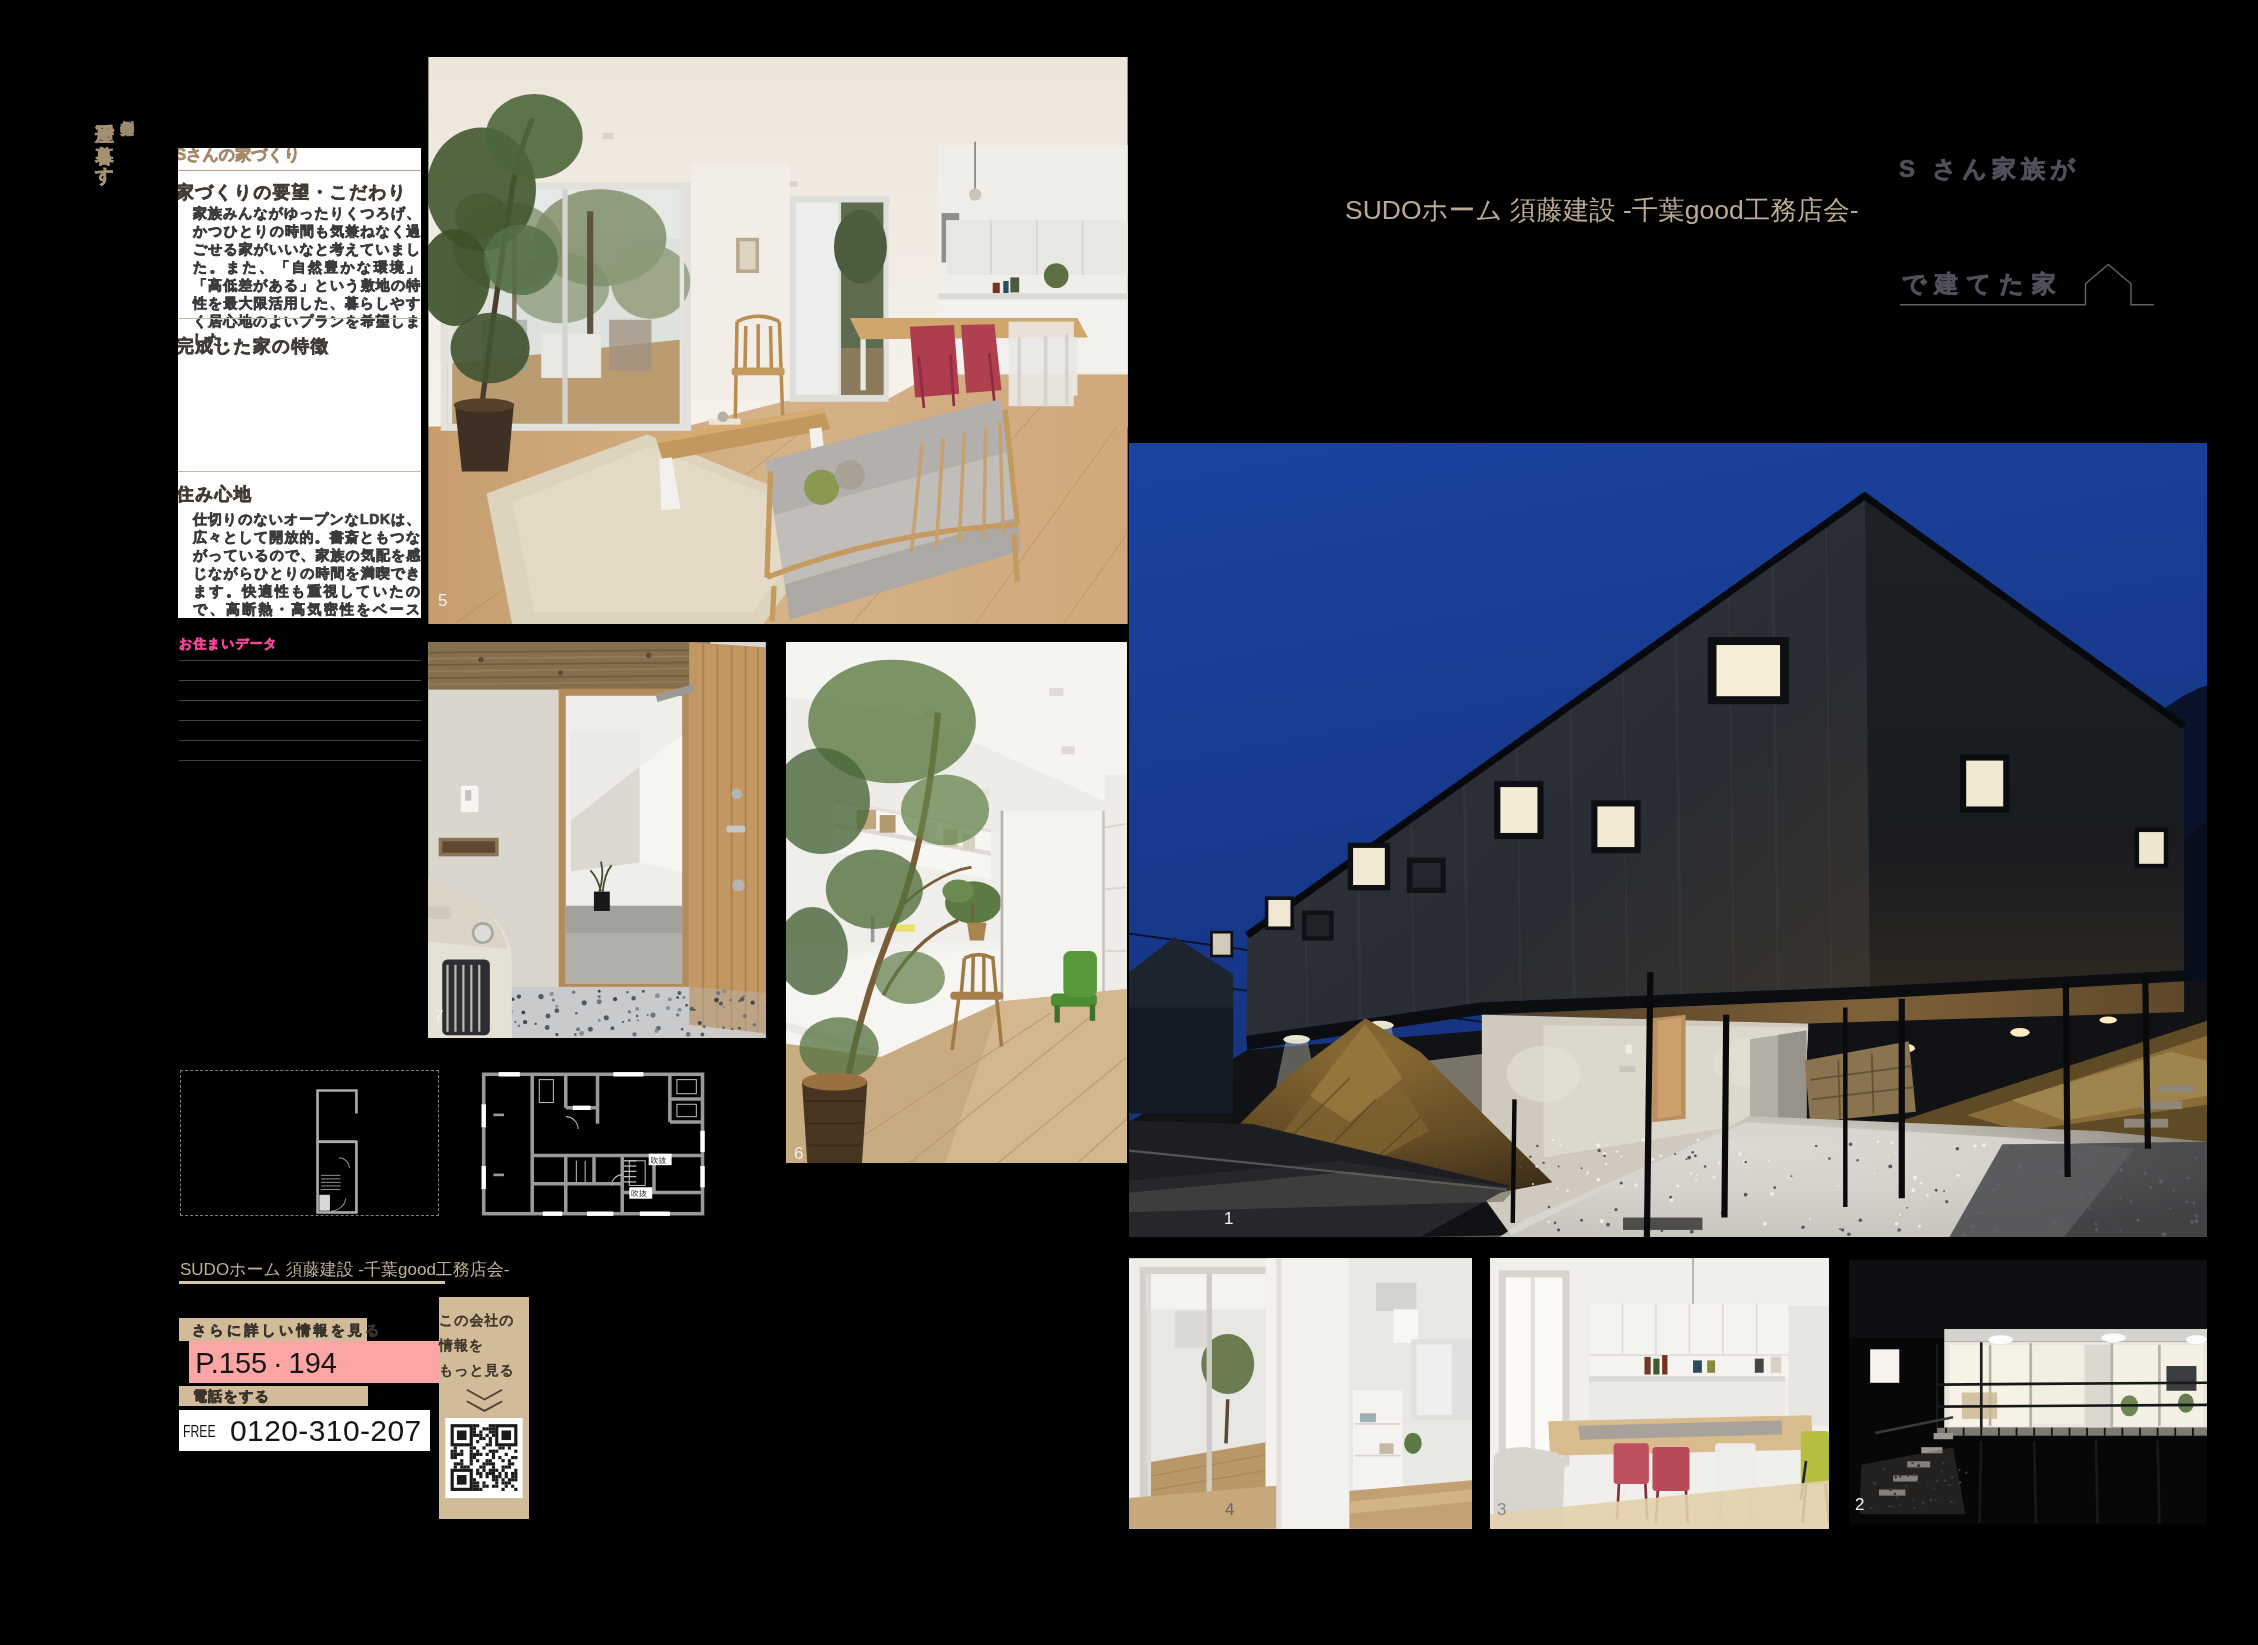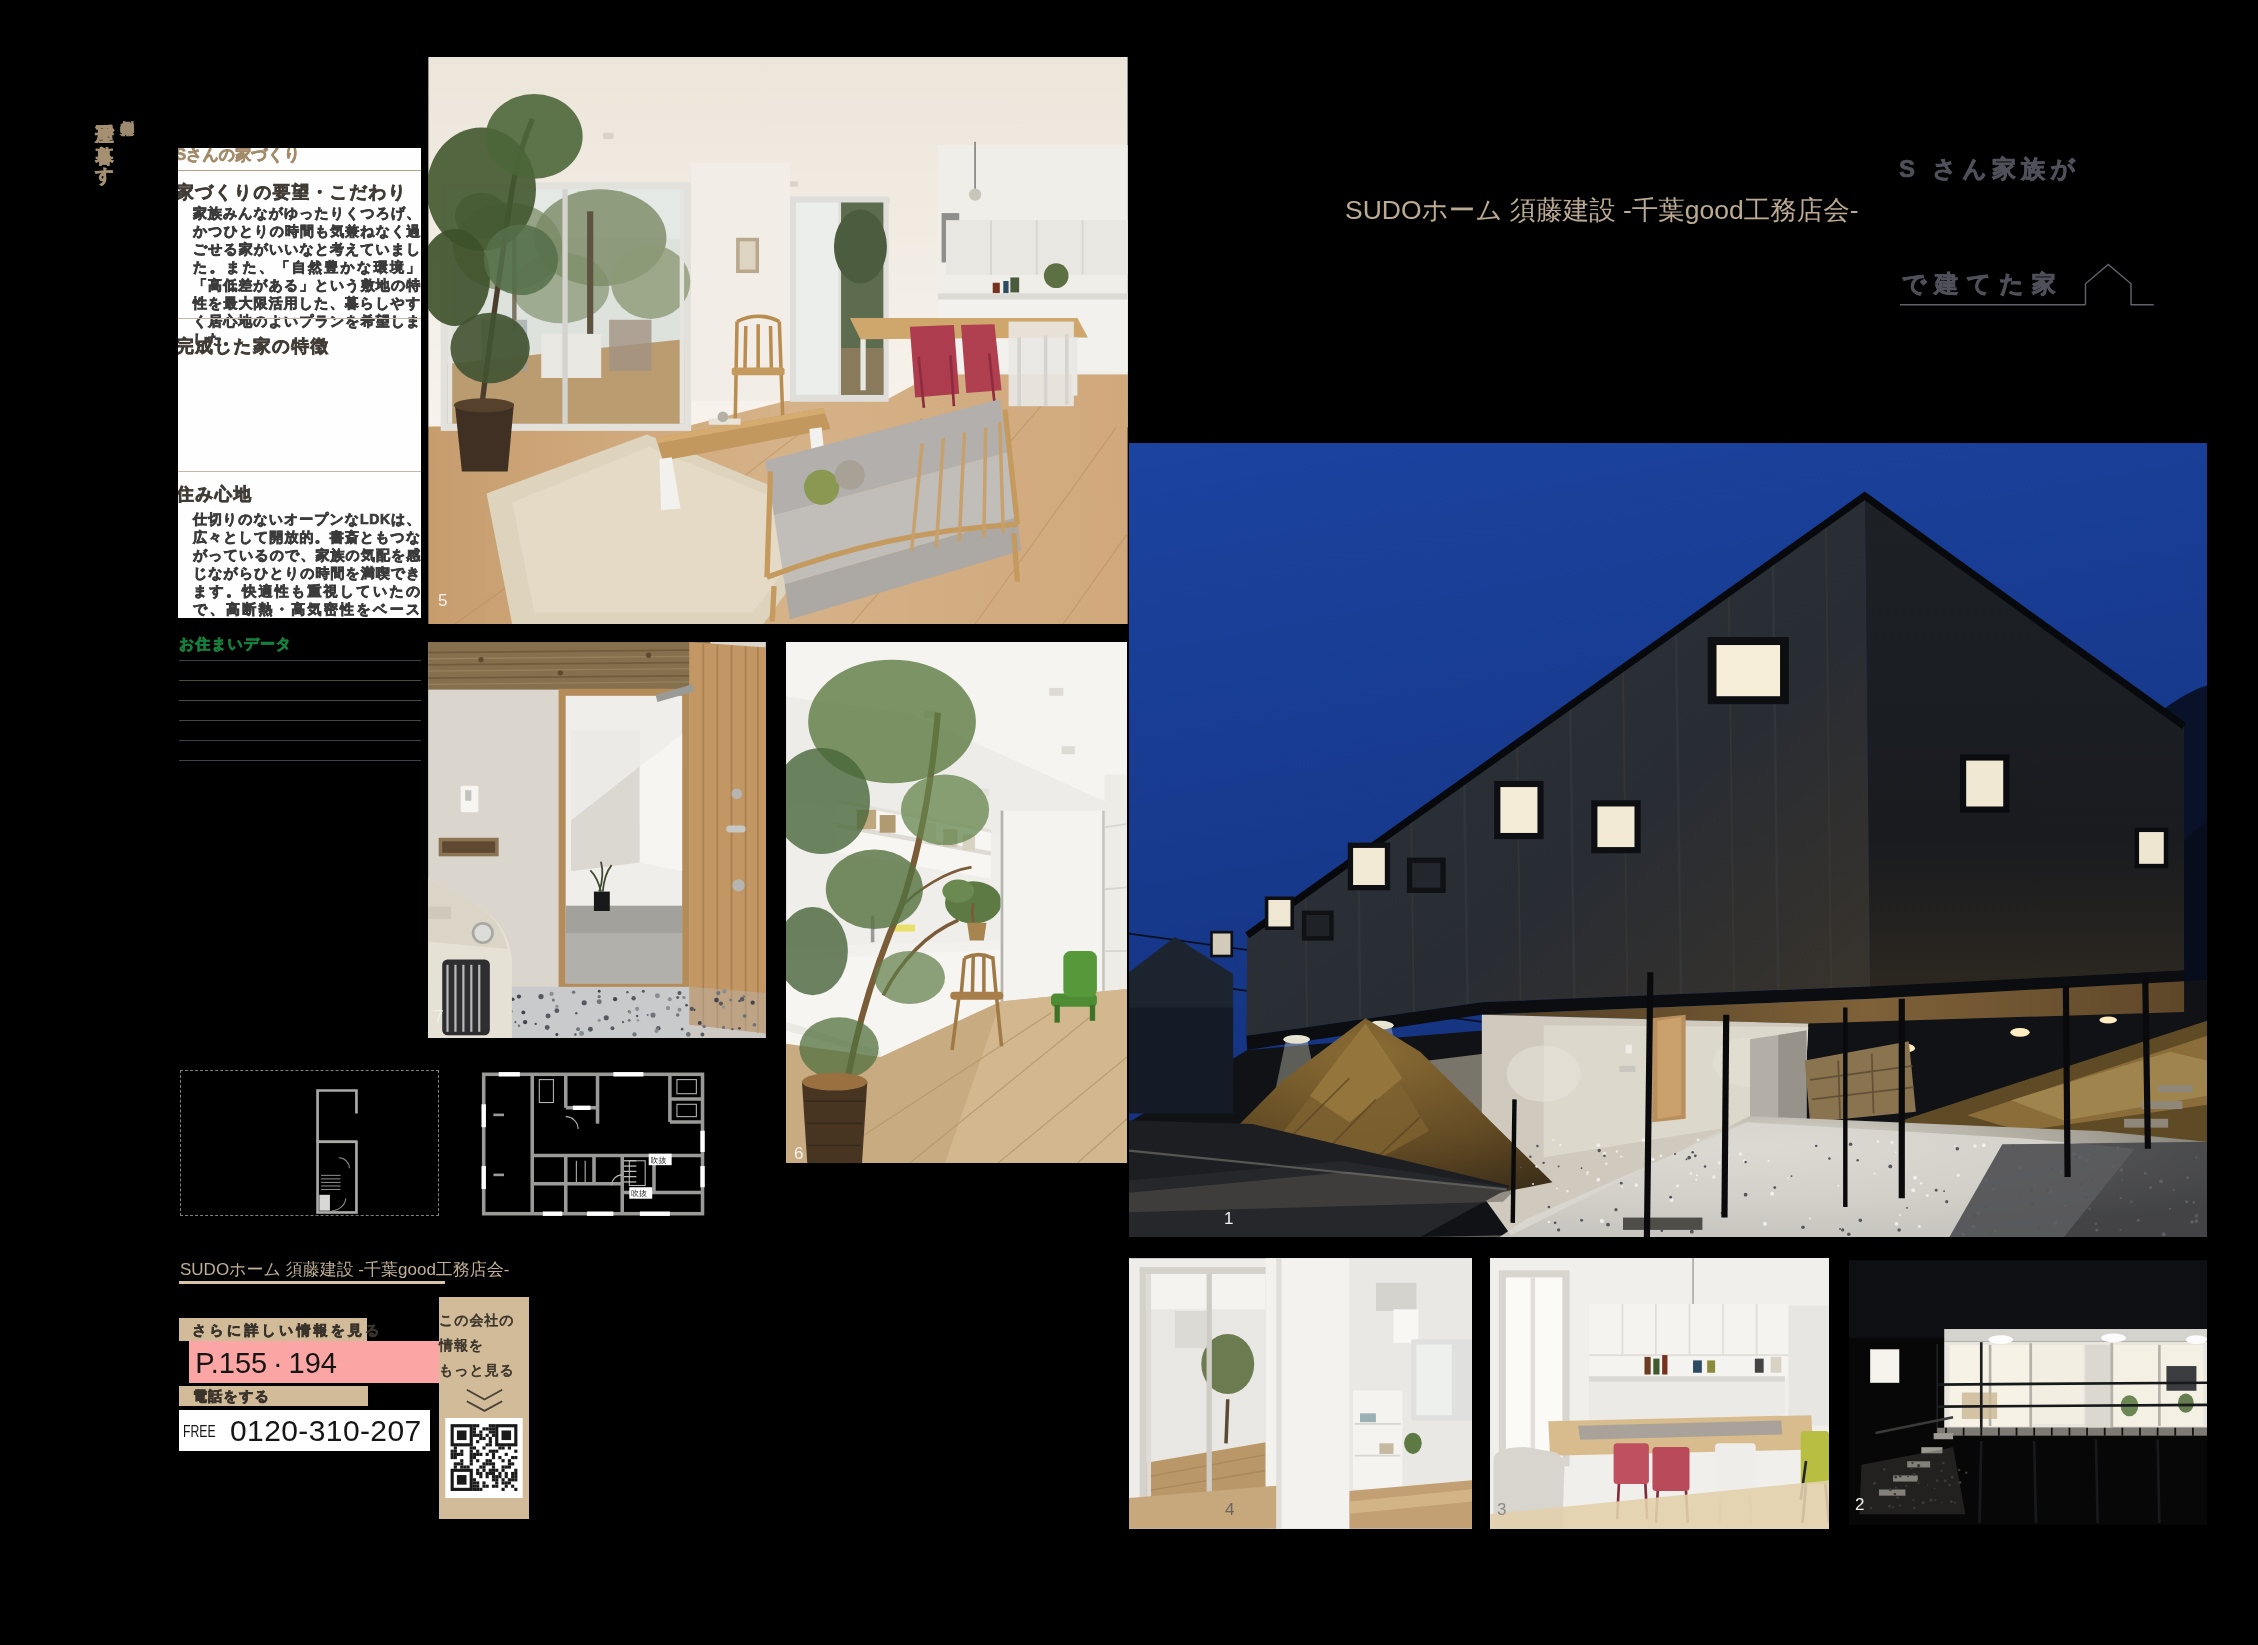--- a/index.html
+++ b/index.html
@@ -35,21 +35,21 @@
   <div class="abs" style="left:-1.8px;top:186px;font-size:17.6px;letter-spacing:1.4px;color:#423c37;white-space:nowrap;font-weight:700;-webkit-text-stroke:0.7px;">完成した家の特徴</div>
 
 
   <div class="abs" style="left:0;top:323px;width:243px;border-top:0.9px solid #c3b8a6;"></div>
 
   <div class="abs" style="left:-1.8px;top:334px;font-size:17.6px;letter-spacing:1.4px;color:#423c37;white-space:nowrap;font-weight:700;text-align:center;-webkit-text-stroke:0.7px;">住み心地</div>
 
   <div class="abs" style="left:15px;top:362px;width:228px;font-size:14px;letter-spacing:0.7px;line-height:18px;color:#3b3b3b;text-align:justify;font-weight:700;-webkit-text-stroke:0.7px;">仕切りのないオープンなLDKは、広々として開放的。書斎ともつながっているので、家族の気配を感じながらひとりの時間を満喫できます。快適性も重視していたので、高断熱・高気密性をベースに、トリプル樹脂サッシや蓄熱全館暖房もプラスしました。</div>
 </div>
 
-<div class="abs" style="left:179px;top:635px;font-size:15px;color:#15803d;letter-spacing:0.9px;font-weight:700;-webkit-text-stroke:0.7px;">お住まいデータ</div>
+<div class="abs" style="left:179px;top:635px;font-size:13px;color:#ec4899;letter-spacing:0.9px;font-weight:700;-webkit-text-stroke:0.7px;">お住まいデータ</div>
 
 <div class="abs" style="left:179px;top:660px;width:242px;border-top:0.9px solid #3e4048;"></div>
 <div class="abs" style="left:179px;top:680px;width:242px;border-top:0.9px solid #4a4a3e;"></div>
 <div class="abs" style="left:179px;top:700px;width:242px;border-top:0.9px solid #4a4a3e;"></div>
 <div class="abs" style="left:179px;top:720px;width:242px;border-top:0.9px solid #45453c;"></div>
 <div class="abs" style="left:179px;top:740px;width:242px;border-top:0.9px solid #3e4048;"></div>
 <div class="abs" style="left:179px;top:760px;width:242px;border-top:0.9px solid #3e4048;"></div>
 
 <div class="ph" style="left:428px;top:57px;width:700px;height:567px;">
 <svg width="700" height="567" viewBox="0 0 793 643">

